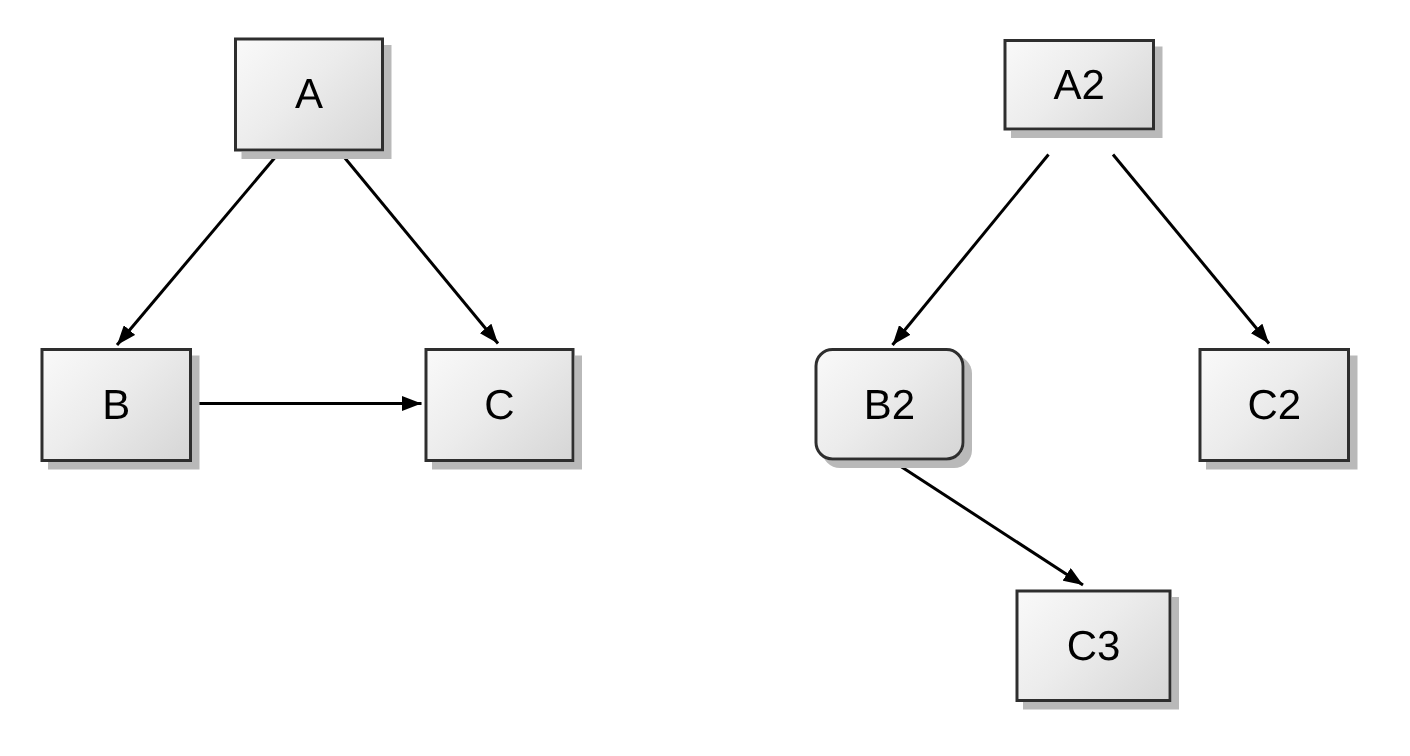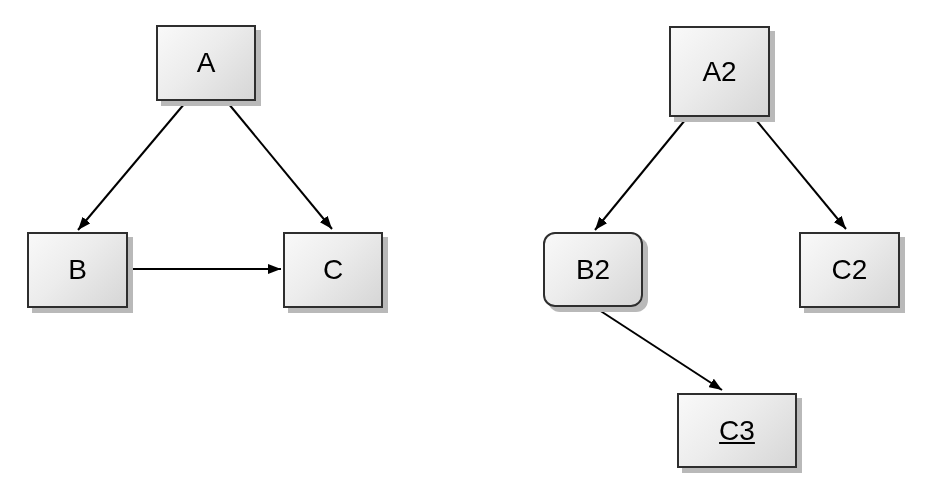--- a/index.html
+++ b/index.html
@@ -65,25 +65,25 @@
     </svg>
 <div class="node" style="left: 156px; top: 25px; width: 100px; height: 76px;">
       <span>A</span>
     </div>
     <div class="node" style="left: 27px; top: 232px; width: 101px; height: 76px;">
       <span>B</span>
     </div>
     <div class="node" style="left: 283px; top: 232px; width: 100px; height: 76px;">
       <span>C</span>
     </div>
-    <div class="node" style="left: 669px; top: 26px; width: 101px; height: 91px;">
+    <div class="node" style="left: 669px; top: 26px; width: 101px; height: 61px;">
       <span>A2</span>
     </div>
     <div class="node" style="left: 543px; top: 232px; width: 100px; height: 75px; border-radius: 12px;">
       <span>B2</span>
     </div>
     <div class="node" style="left: 799px; top: 232px; width: 101px; height: 76px;">
       <span>C2</span>
     </div>
-    <div class="node" style="left: 677px; top: 393px; width: 120px; height: 75px; text-decoration: underline;">
+    <div class="node" style="left: 677px; top: 393px; width: 104px; height: 75px;">
       <span>C3</span>
     </div>
   </div>
 
 </body></html>

